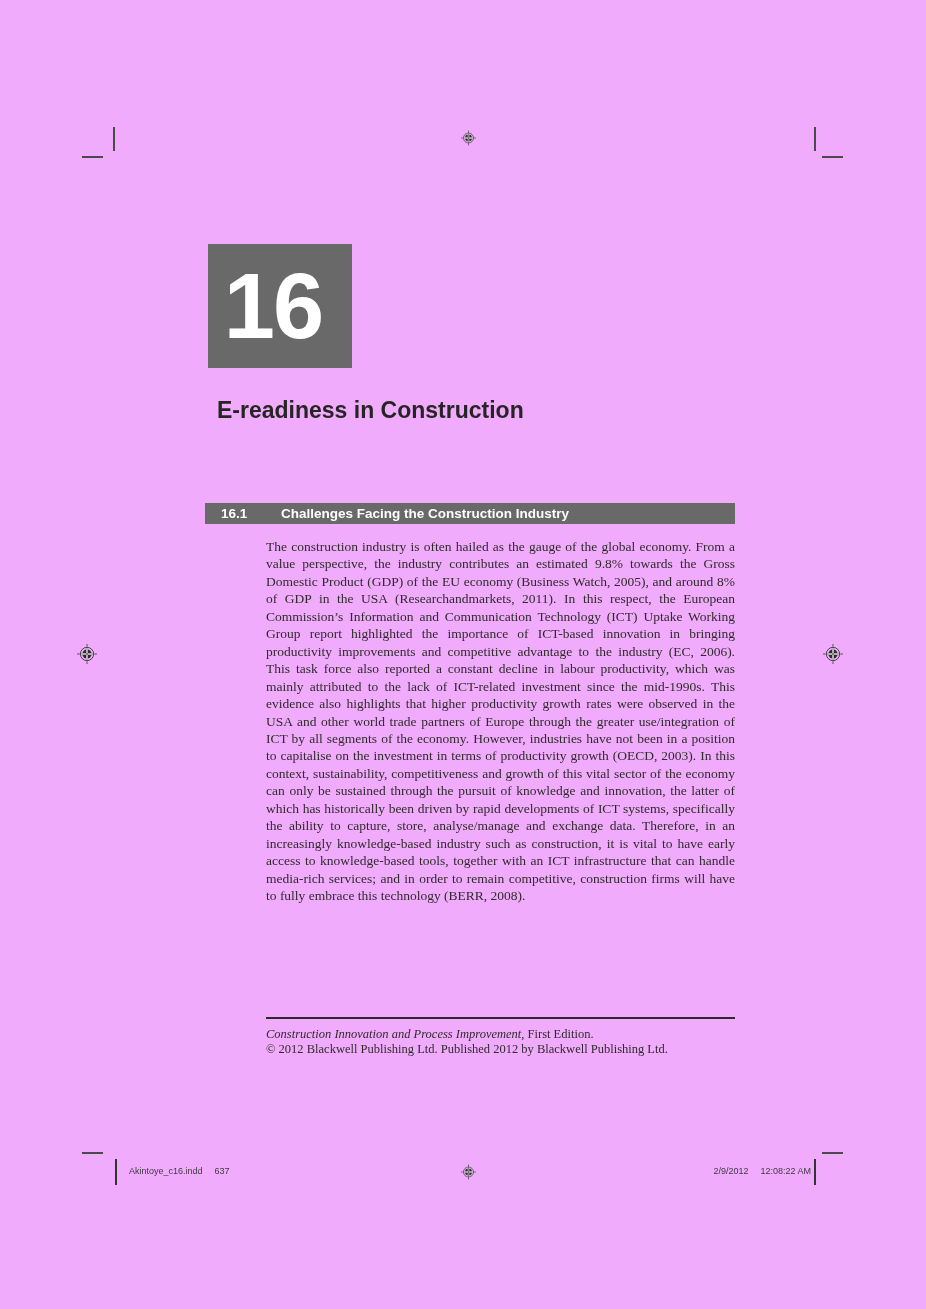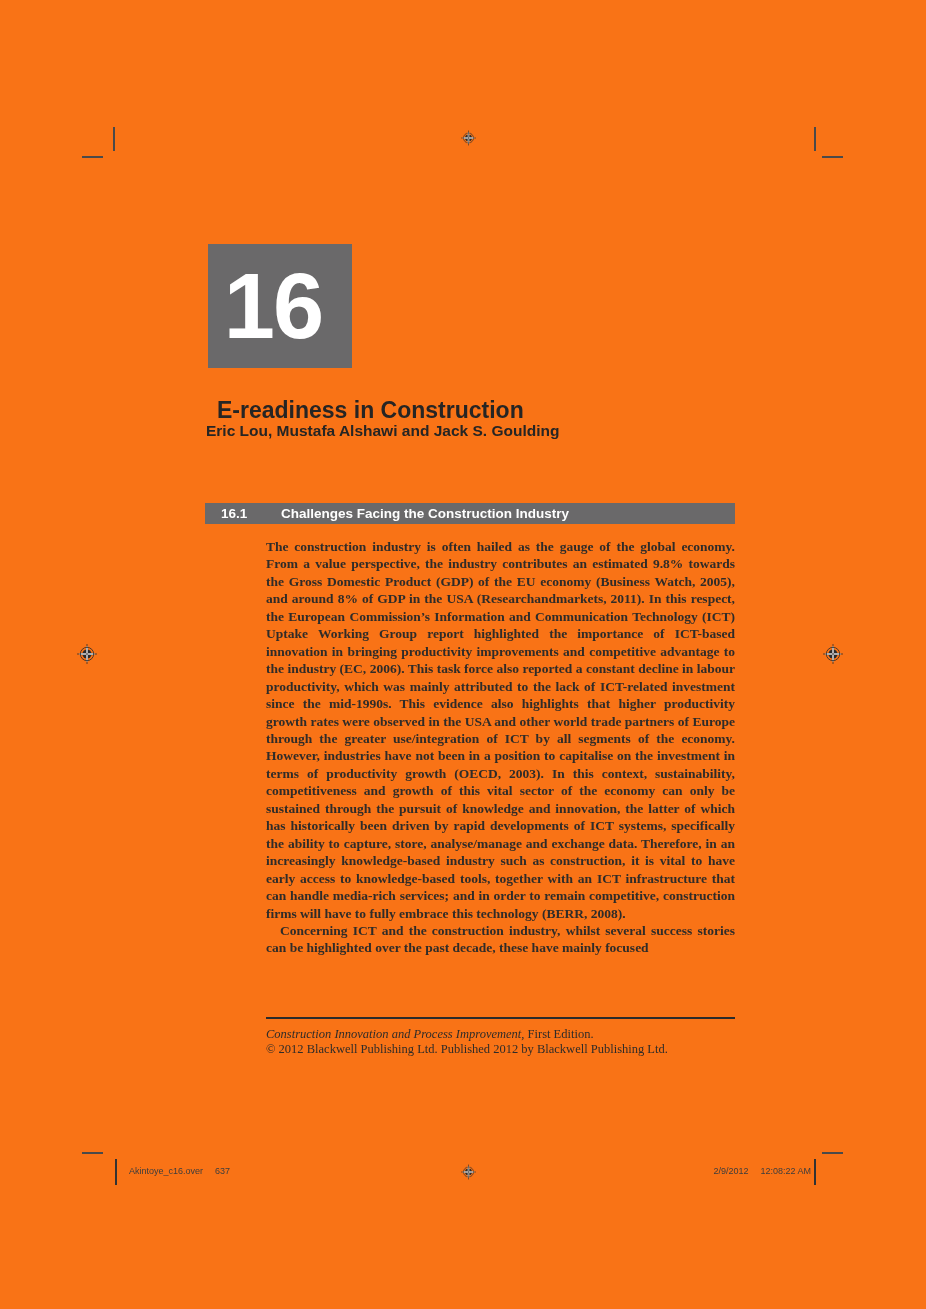--- a/index.html
+++ b/index.html
@@ -1,20 +1,20 @@
 <!DOCTYPE html>
 <html><head>
 <meta charset="utf-8">
 <style>
   html, body { margin: 0; padding: 0; background: #fff; }
   #page {
     position: relative;
     width: 926px;
     height: 1309px;
-    background: #f97316;
+    background: #f0abfc;
     font-family: "Liberation Serif", serif;
     overflow: hidden;
   }
   
   .crop-v { position: absolute; width: 1.5px; background: #4a4a4a; height: 24px; }
   .crop-h { position: absolute; height: 2px; background: #4a4a4a; width: 21px; }
   .regmark { position: absolute; }
   
   #chapter-box {
     position: absolute; left: 208px; top: 244px; width: 144px; height: 124px;
@@ -42,21 +42,20 @@
     padding-left: 16px;
     font-family: "Liberation Sans", sans-serif; font-weight: 700;
     font-size: 13.5px; color: #ffffff;
   }
   #section-bar .sec-num { width: 33px; margin-right: 27px; }
   
   #body-text {
     position: absolute; left: 266px; top: 538px; width: 469px;
     font-size: 13.5px; line-height: 17.45px; color: #2f2c29;
     text-align: justify;
-    font-weight: bold;
   }
   #body-text p { margin: 0; }
   #body-text p.indent { text-indent: 14px; }
   
   #imprint-rule {
     position: absolute; left: 266px; top: 1017px; width: 469px; height: 2px;
     background: #2b2b2b;
   }
   #imprint {
     position: absolute; left: 266px; top: 1027px; width: 469px;
@@ -120,45 +119,43 @@
     <line x1="12" y1="0" x2="12" y2="24" stroke="#2b2b2b" stroke-width="0.9"></line>
     <line x1="0" y1="12" x2="24" y2="12" stroke="#2b2b2b" stroke-width="0.9"></line>
     <circle cx="12" cy="12" r="8" fill="none" stroke="#2b2b2b" stroke-width="1"></circle>
   </svg>
 
   <div id="chapter-box" style="background-color: rgb(106, 105, 106);">
     <span class="num">16</span>
   </div>
 
   <h1 id="chapter-title">E-readiness in Construction</h1>
-  <h2 id="chapter-authors">Eric Lou, Mustafa Alshawi and Jack S. Goulding</h2>
 
   <div id="section-bar" style="background-color: rgb(106, 105, 106);">
     <span class="sec-num">16.1</span>
     <span class="sec-title">Challenges Facing the Construction Industry</span>
   </div>
 
   <div id="body-text">
     <p>The construction industry is often hailed as the gauge of the global economy. From a value perspective, the industry contributes an estimated 9.8% towards the Gross Domestic Product (GDP) of the EU economy (Business Watch, 2005), and around 8% of GDP in the USA (Researchandmarkets, 2011). In this respect, the European Commission’s Information and Communication Technology (ICT) Uptake Working Group report highlighted the importance of ICT-based innovation in bringing productivity improvements and competitive advantage to the industry (EC, 2006). This task force also reported a constant decline in labour productivity, which was mainly attributed to the lack of ICT-related investment since the mid-1990s. This evidence also highlights that higher productivity growth rates were observed in the USA and other world trade partners of Europe through the greater use/integration of ICT by all segments of the economy. However, industries have not been in a position to capitalise on the investment in terms of productivity growth (OECD, 2003). In this context, sustainability, competitiveness and growth of this vital sector of the economy can only be sustained through the pursuit of knowledge and innovation, the latter of which has historically been driven by rapid developments of ICT systems, specifically the ability to capture, store, analyse/manage and exchange data. Therefore, in an increasingly knowledge-based industry such as construction, it is vital to have early access to knowledge-based tools, together with an ICT infrastructure that can handle media-rich services; and in order to remain competitive, construction firms will have to fully embrace this technology (BERR, 2008).</p>
-    <p class="indent">Concerning ICT and the construction industry, whilst several success stories can be highlighted over the past decade, these have mainly focused</p>
   </div>
 
   <div id="imprint-rule"></div>
   <div id="imprint">
     <div>
       <span class="it">Construction Innovation and Process Improvement</span><span>, First Edition.</span>
     </div>
     <div>© 2012 Blackwell Publishing Ltd. Published 2012 by Blackwell Publishing Ltd.</div>
   </div>
 
   <div class="slug-bar" style="left:115px;"></div>
   <div class="slug-bar" style="left:814px;"></div>
   <div class="crop-h" style="left:82px;  top:1152px;"></div>
   <div class="crop-h" style="left:822px; top:1152px;"></div>
 
   <div id="slug-left">
-    <span>Akintoye_c16.over</span><span class="slug-gap"></span><span>637</span>
+    <span>Akintoye_c16.indd</span><span class="slug-gap"></span><span>637</span>
   </div>
   <div id="slug-right">
     <span>2/9/2012</span><span class="slug-gap"></span><span>12:08:22 AM</span>
   </div>
 
 </div>
 
 </body></html>

